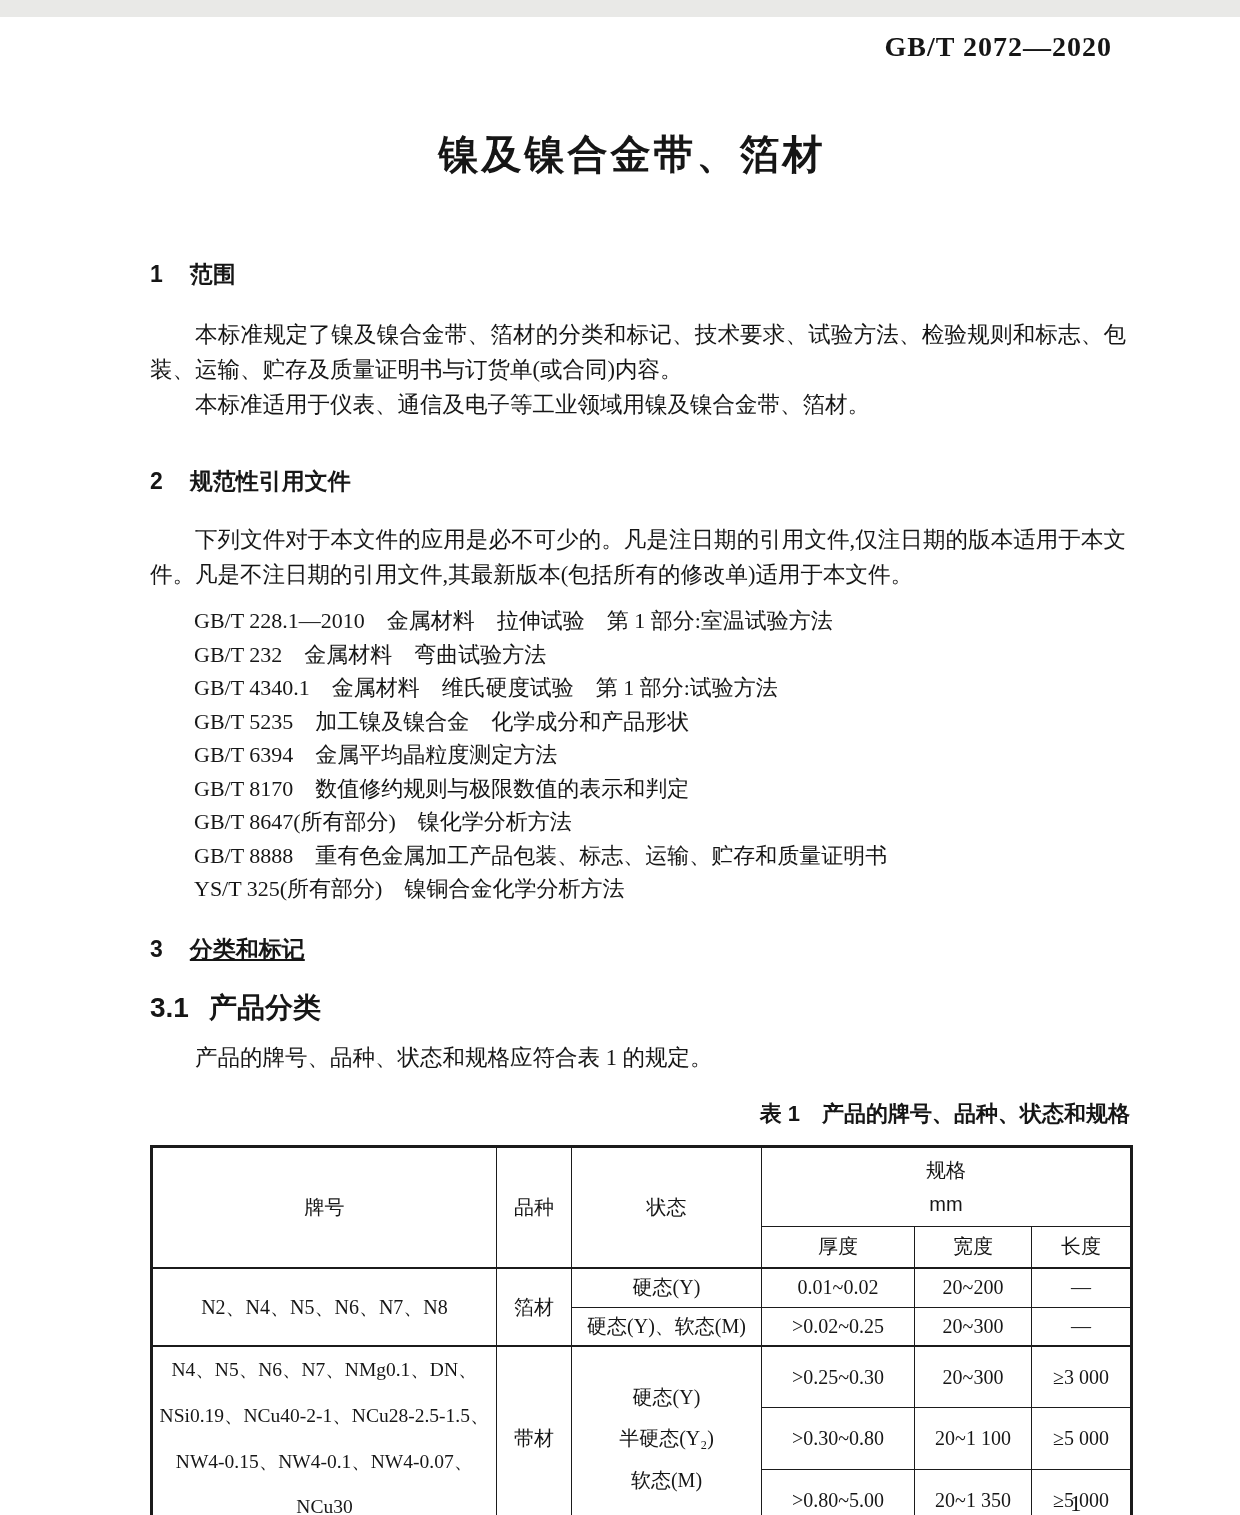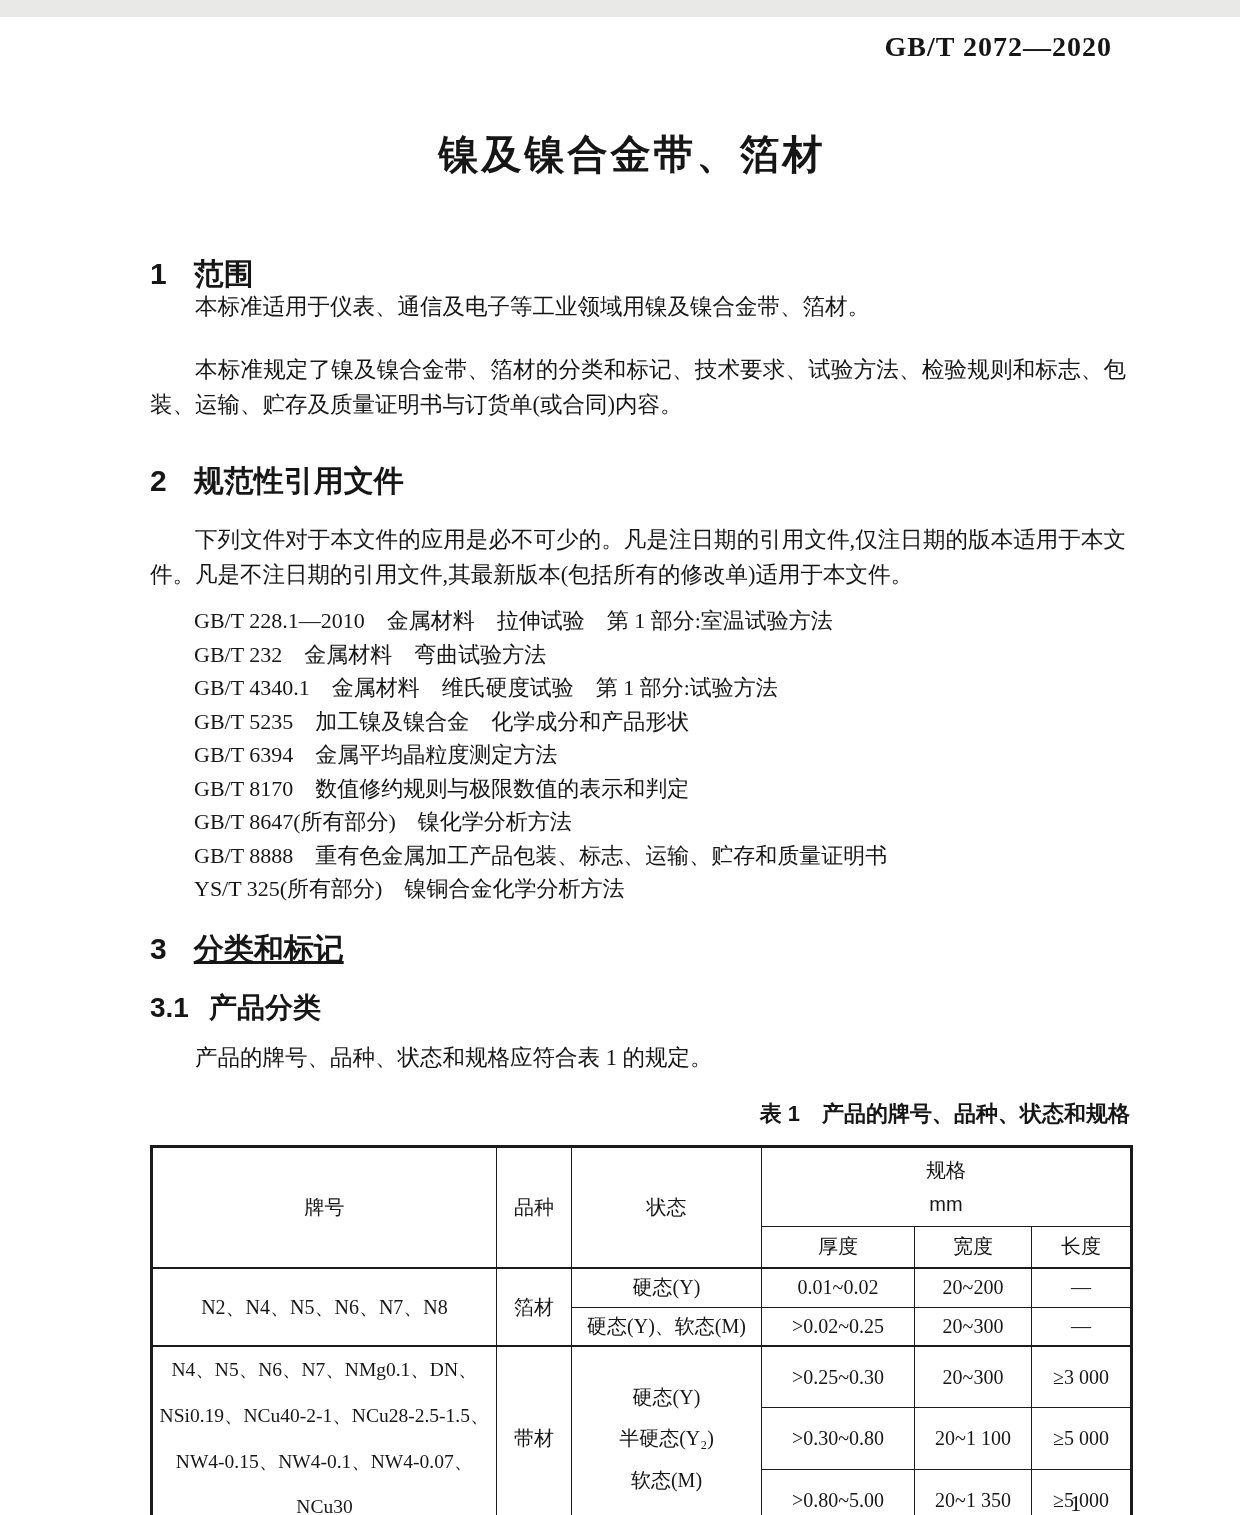--- a/index.html
+++ b/index.html
@@ -40,21 +40,21 @@
   }
   .content {
     position: absolute;
     left: 150px;
     top: 228px;
     width: 976px;
   }
   .h-sec {
     font-family: "Liberation Sans", sans-serif;
     font-weight: 700;
-    font-size: 30px;
+    font-size: 23px;
     line-height: 30px;
   }
   .h-sec .hnum { display: inline-block; margin-right: 27px; }
   .h-sub .hnum  { display: inline-block; margin-right: 20px; }
   .mt-sec1 { margin-top: 14px; }
   .para {
     margin: 0;
     font-size: 22.5px;
     line-height: 35px;
     text-align: justify;
@@ -140,22 +140,22 @@
 
   <div class="doc-code">GB/T 2072—2020</div>
 
   <h1 class="doc-title">镍及镍合金带、箔材</h1>
 
   <div class="content">
 
     <div class="h-sec mt-sec1">
       <span class="hnum">1</span><span>范围</span>
     </div>
+    <p class="para mt-para1">本标准规定了镍及镍合金带、箔材的分类和标记、技术要求、试验方法、检验规则和标志、包装、运输、贮存及质量证明书与订货单(或合同)内容。</p>
     <p class="para">本标准适用于仪表、通信及电子等工业领域用镍及镍合金带、箔材。</p>
-    <p class="para mt-para1">本标准规定了镍及镍合金带、箔材的分类和标记、技术要求、试验方法、检验规则和标志、包装、运输、贮存及质量证明书与订货单(或合同)内容。</p>
 
     <div class="h-sec mt-sec2">
       <span class="hnum">2</span><span>规范性引用文件</span>
     </div>
     <p class="para mt-intro">下列文件对于本文件的应用是必不可少的。凡是注日期的引用文件,仅注日期的版本适用于本文件。凡是不注日期的引用文件,其最新版本(包括所有的修改单)适用于本文件。</p>
 
     <div class="ref-list">
       <div class="ref-item">GB/T 228.1—2010　金属材料　拉伸试验　第 1 部分:室温试验方法</div>
       <div class="ref-item">GB/T 232　金属材料　弯曲试验方法</div>
       <div class="ref-item">GB/T 4340.1　金属材料　维氏硬度试验　第 1 部分:试验方法</div>

